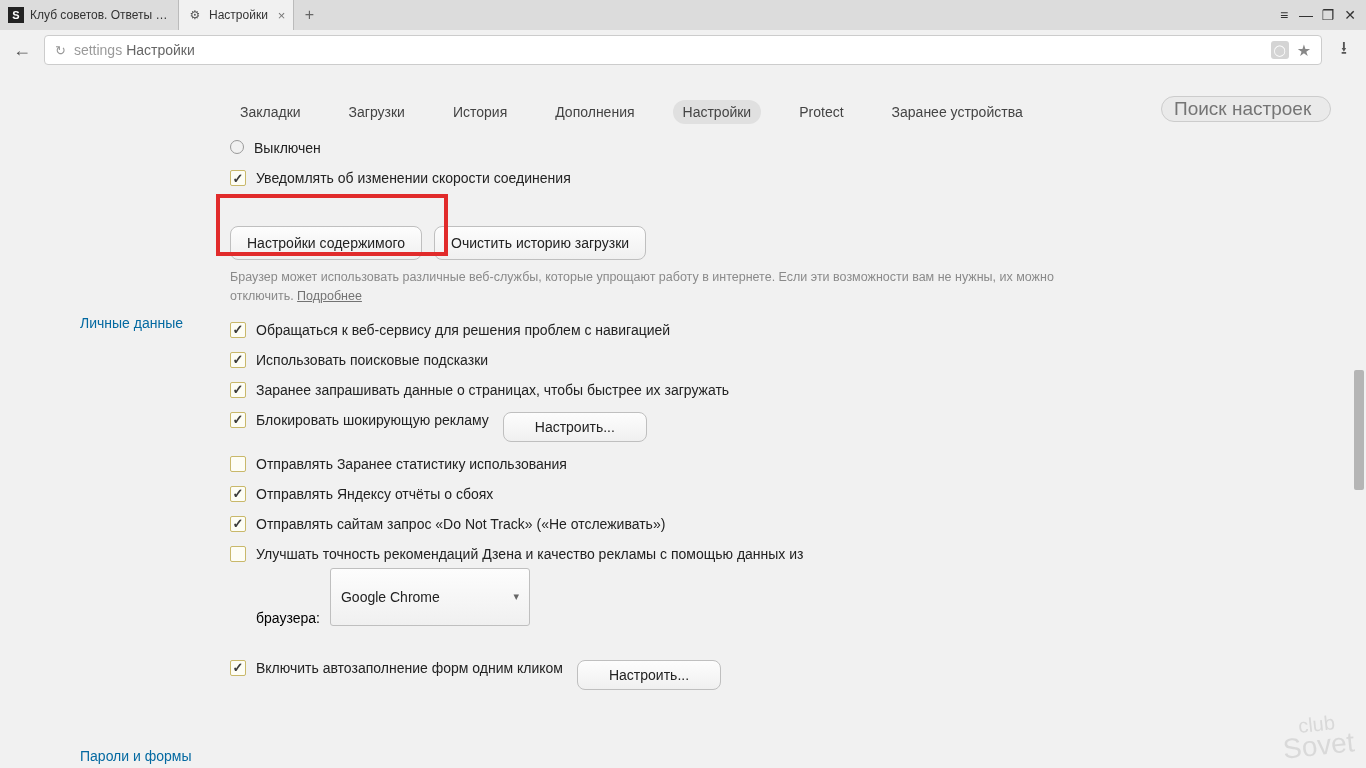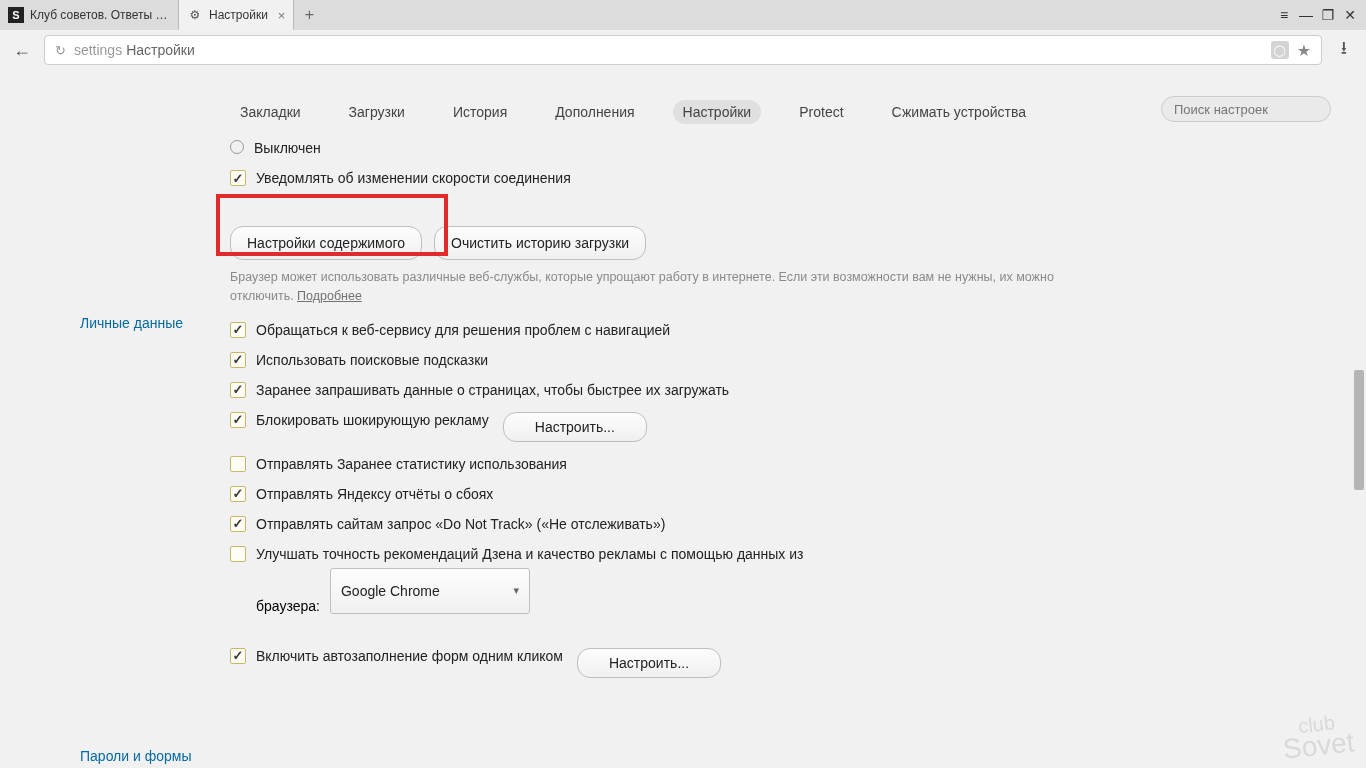--- a/index.html
+++ b/index.html
@@ -26,40 +26,40 @@
 .addr-badge { width:18px; height:18px; background:#d4d4d4; border-radius:3px; display:flex; align-items:center; justify-content:center; color:#fff; font-size:11px; }
 .star-icon { color:#888; font-size:16px; }
 .download-arrow { width:24px; display:flex; align-items:center; justify-content:center; color:#555; font-size:18px; }
 
 
 .page { position: relative; height: calc(768px - 70px); overflow: hidden; }
 .topnav { position: absolute; left: 230px; top: 30px; display: flex; align-items: center; gap: 28px; font-size: 14px; color: #444; }
 .topnav-item { cursor: pointer; padding: 4px 10px; border-radius: 12px; }
 .topnav-item.active { background: #e0e0e0; }
 .search-settings { position: absolute; right: 35px; top: 26px; width: 170px; }
-.search-settings input { width: 100%; height: 26px; border: 1px solid #ccc; border-radius: 13px; padding: 0 12px; font-size: 13px; color: #888; background: #eaeaea; }
+.search-settings input { width: 100%; height: 26px; border: 1px solid #ccc; border-radius: 13px; padding: 0 12px; font-size: 19px; color: #888; background: #eaeaea; }
 
 .content { position: absolute; left: 230px; top: 70px; right: 40px; }
 .section-label { position: absolute; font-size: 14px; color: #0369a1; }
 .section-label.personal { left: 80px; top: 245px; }
 .section-label.passwords { left: 80px; top: 678px; }
 
 .option-row { display: flex; align-items: flex-start; margin-bottom: 14px; font-size: 14px; color: #222; }
 .cb { width: 16px; height: 16px; border: 1px solid #c9b86a; border-radius: 2px; margin-right: 10px; display: inline-flex; align-items: center; justify-content: center; background: #fdfdf5; flex-shrink: 0; }
 .cb.checked::after { content: "✓"; color: #3a3a3a; font-size: 13px; font-weight: bold; line-height: 1; }
 .radio { width: 14px; height: 14px; border: 1px solid #999; border-radius: 50%; margin-right: 10px; display: inline-block; flex-shrink: 0; }
 
-.btn { background: linear-gradient(#fdfdfd,#f0f0f0); border: 1px solid #bfbfbf; border-radius: 13px; padding: 8px 16px; font-size: 14px; color: #222; cursor: pointer; }
+.btn { background: linear-gradient(#fdfdfd,#f0f0f0); border: 1px solid #bfbfbf; border-radius: 8px; padding: 8px 16px; font-size: 14px; color: #222; cursor: pointer; }
 .btn-row { display: flex; gap: 12px; margin: 40px 0 8px 0; position: relative; }
 .highlight-box { position: absolute; border: 4px solid #e12b2b; left: -14px; top: -32px; width: 232px; height: 62px; pointer-events:none; }
 .hint { font-size: 12.5px; color: #8a8a8a; line-height: 1.5; margin-bottom: 16px; max-width: 870px; }
 .hint a { color: #737373; }
 
 .inline-btn { margin-left: 14px; padding: 6px 31px; }
-.select { display: inline-flex; align-items: center; justify-content: space-between; width: 200px; background: linear-gradient(#fdfdfd,#f0f0f0); border: 1px solid #bfbfbf; border-radius: 3px; padding: 14px 10px; font-size: 14px; color:#222; cursor:pointer; }
+.select { display: inline-flex; align-items: center; justify-content: space-between; width: 200px; background: linear-gradient(#fdfdfd,#f0f0f0); border: 1px solid #bfbfbf; border-radius: 3px; padding: 20px 10px; font-size: 14px; color:#222; cursor:pointer; }
 .select .chev { color:#666; font-size:11px; }
 
 .browser-label-row { display:flex; align-items:flex-end; gap:10px; margin-left: 26px; margin-top: 4px; margin-bottom: 30px; font-size:14px; }
 
 .right-scrollbar { position:absolute; right:0; top:70px; width:14px; height:calc(768px - 80px); background:#f1f1f1; }
 .scroll-thumb { position:absolute; right:2px; width:10px; background:#b5b5b5; border-radius:2px; top:300px; height:120px; }
 
 .watermark { position:absolute; right:12px; bottom:10px; color:#d9d9d9; font-family: cursive; font-size:28px; transform: rotate(-6deg); line-height:0.9; text-align:center; pointer-events:none; }
 .watermark .l1 { font-size:20px; }
 </style>
@@ -101,21 +101,21 @@
 
 <div class="page">
 
   <div class="topnav">
     <span class="topnav-item">Закладки</span>
     <span class="topnav-item">Загрузки</span>
     <span class="topnav-item">История</span>
     <span class="topnav-item">Дополнения</span>
     <span class="topnav-item active">Настройки</span>
     <span class="topnav-item">Protect</span>
-    <span class="topnav-item">Сжимать устройства</span>
+    <span class="topnav-item">Заранее устройства</span>
   </div>
 
   <div class="search-settings">
     <input type="text" placeholder="Поиск настроек" style="">
   </div>
 
   <div class="section-label personal">Личные данные</div>
   <div class="section-label passwords">Пароли и формы</div>
 
   <div class="content">

